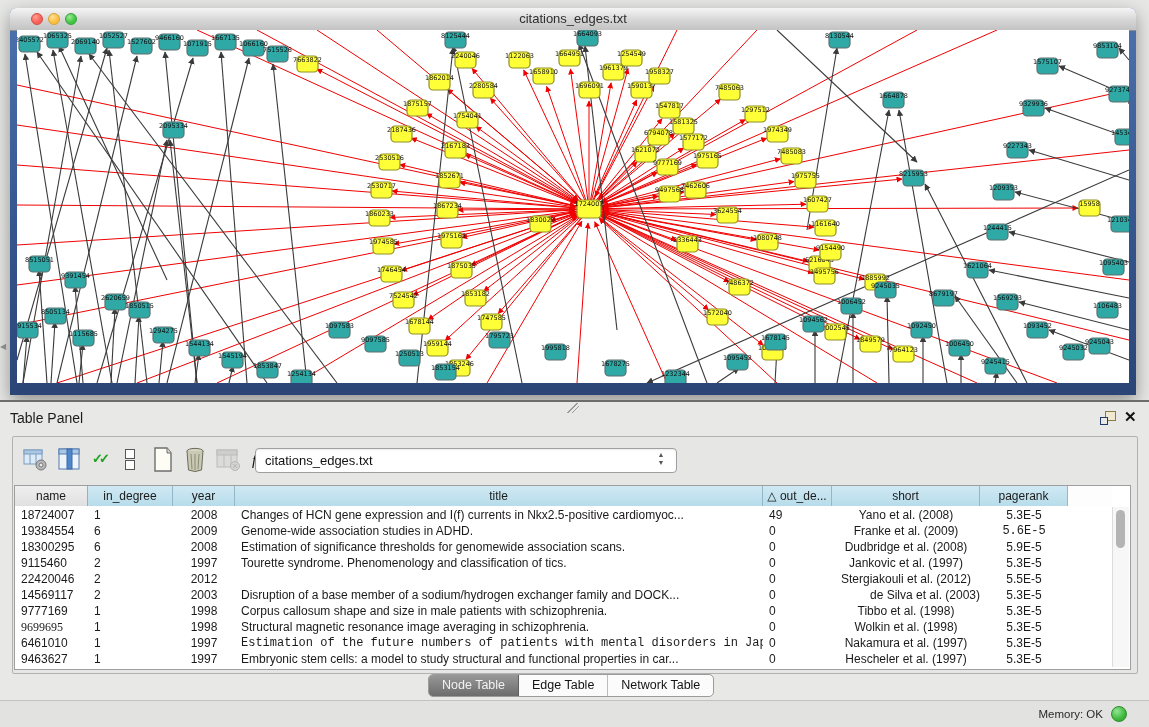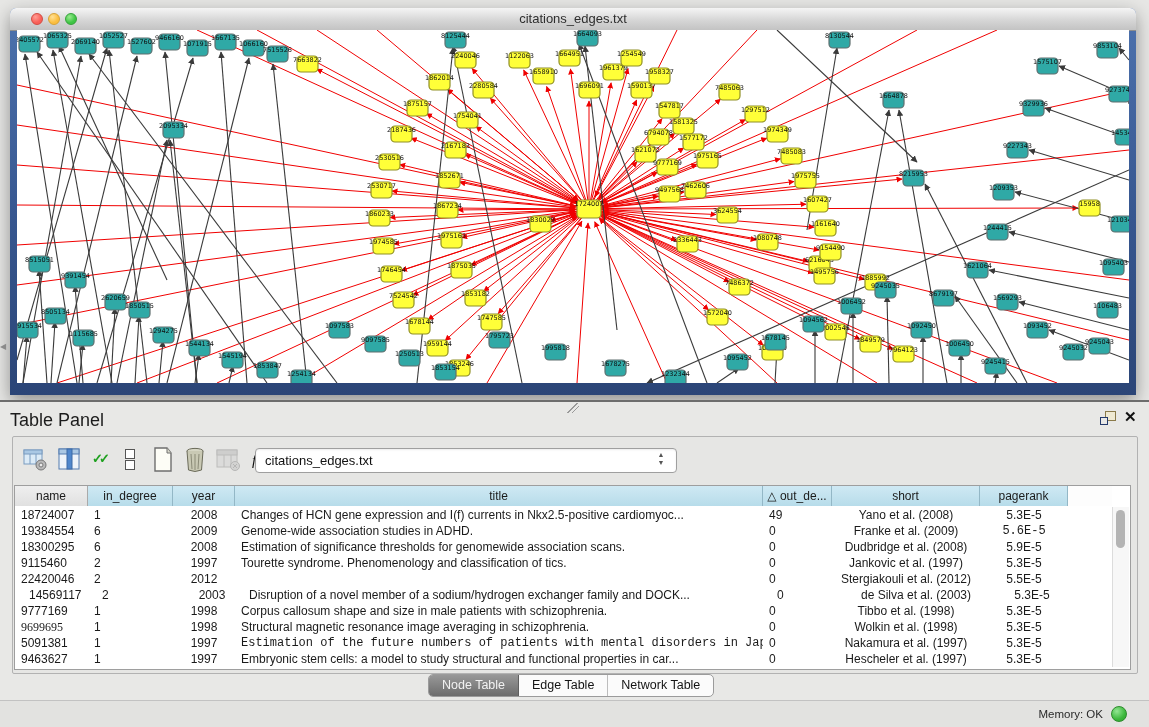--- a/index.html
+++ b/index.html
@@ -27,21 +27,21 @@
   .eb{stroke:#3a3a3a;stroke-width:1.1;}
   .node-t{fill:#2fa9a6;stroke:#5f6f6f;stroke-width:1.2;}
   .node-y{fill:#ffff38;stroke:#8f8f25;stroke-width:1.2;}
   text.nl{font-family:"DejaVu Sans",sans-serif;font-size:6.5px;fill:#101010;}
   .collapse-arrow{position:absolute;left:0;top:342px;font-size:8px;color:#8a8a8a;}
   
   .split-line{position:absolute;left:0;top:400px;width:1149px;height:2px;background:#6d6d6d;}
   .splitter-grip{position:absolute;left:567px;top:403px;width:12px;height:10px;
                  background:linear-gradient(135deg,transparent 42%,#9a9a9a 42%,#9a9a9a 50%,transparent 50%,transparent 64%,#9a9a9a 64%,#9a9a9a 72%,transparent 72%);}
   .panel-head{position:absolute;left:0;top:402px;width:1149px;height:30px;background:#e8e8e6;}
-  .panel-head .ptitle{position:absolute;left:10px;top:8px;font-size:18px;color:#1c1c1c;}
+  .panel-head .ptitle{position:absolute;left:10px;top:8px;font-size:14px;color:#1c1c1c;}
   .float-ico{position:absolute;left:1100px;top:411px;width:16px;height:14px;}
   .float-ico .sq1{position:absolute;right:0;top:0;width:9px;height:8px;border:1px solid #8a7a4a;background:#efe9d2;}
   .float-ico .sq2{position:absolute;left:0;bottom:0;width:6px;height:6px;border:1px solid #243a6b;background:#e8e8e6;}
   .close-x{position:absolute;left:1124px;top:408px;font-size:15px;font-weight:bold;color:#111;}
   
   .panel-body{position:absolute;left:0;top:432px;width:1149px;height:268px;background:#e8e8e6;}
   .inner-frame{position:absolute;left:12px;top:436px;width:1124px;height:236px;
                border:1px solid #b2b2b2;border-radius:2px;background:#e6e6e4;}
   .tb-icon{position:absolute;top:446px;width:28px;height:28px;cursor:default;}
   .fx{font-family:"Liberation Serif",serif;font-style:italic;font-size:15px;color:#111;line-height:28px;}
@@ -627,27 +627,27 @@
       <div class="td c" style="left: 965px; width: 88px;">5.3E-5</div>
     </div>
     <div class="trow" style="top: 571px; width: 1097px;">
       <div class="td l" style="left: 0px; width: 73px;">22420046</div>
       <div class="td l" style="left: 73px; width: 85px;">2</div>
       <div class="td c" style="left: 158px; width: 62px;">2012</div>
       <div class="td l" style="left: 748px; width: 69px;">0</div>
       <div class="td c" style="left: 817px; width: 148px;">Stergiakouli et al. (2012)</div>
       <div class="td c" style="left: 965px; width: 88px;">5.5E-5</div>
     </div>
-    <div class="trow" style="top: 587px; width: 1097px; margin-left: 8px;">
+    <div class="trow" style="top: 587px; width: 1097px;">
       <div class="td l" style="left: 0px; width: 73px;">14569117</div>
       <div class="td l" style="left: 73px; width: 85px;">2</div>
       <div class="td c" style="left: 158px; width: 62px;">2003</div>
-      <div class="td l" style="left: 220px; width: 528px;">Disruption of a novel member of a sodium/hydrogen exchanger family and DOCK...</div>
-      <div class="td l" style="left: 748px; width: 69px;">0</div>
-      <div class="td c" style="left: 819px; width: 148px;">de Silva et al. (2003)</div>
+      <div class="td l" style="left: 220px; width: 528px;">Disruption of a base member of a sodium/hydrogen exchanger family and DOCK...</div>
+      <div class="td l" style="left: 748px; width: 69px;">0</div>
+      <div class="td c" style="left: 836px; width: 148px;">de Silva et al. (2003)</div>
       <div class="td c" style="left: 965px; width: 88px;">5.3E-5</div>
     </div>
     <div class="trow" style="top: 603px; width: 1097px;">
       <div class="td l" style="left: 0px; width: 73px;">9777169</div>
       <div class="td l" style="left: 73px; width: 85px;">1</div>
       <div class="td c" style="left: 158px; width: 62px;">1998</div>
       <div class="td l" style="left: 220px; width: 528px;">Corpus callosum shape and size in male patients with schizophrenia.</div>
       <div class="td l" style="left: 748px; width: 69px;">0</div>
       <div class="td c" style="left: 817px; width: 148px;">Tibbo et al. (1998)</div>
       <div class="td c" style="left: 965px; width: 88px;">5.3E-5</div>
@@ -655,21 +655,21 @@
     <div class="trow" style="top: 619px; width: 1097px;">
       <div class="td l" style="left: 0px; width: 73px; font-family: Liberation Serif, serif;">9699695</div>
       <div class="td l" style="left: 73px; width: 85px;">1</div>
       <div class="td c" style="left: 158px; width: 62px;">1998</div>
       <div class="td l" style="left: 220px; width: 528px;">Structural magnetic resonance image averaging in schizophrenia.</div>
       <div class="td l" style="left: 748px; width: 69px;">0</div>
       <div class="td c" style="left: 817px; width: 148px;">Wolkin et al. (1998)</div>
       <div class="td c" style="left: 965px; width: 88px;">5.3E-5</div>
     </div>
     <div class="trow" style="top: 635px; width: 1097px;">
-      <div class="td l" style="left: 0px; width: 73px;">5091381</div>
+      <div class="td l" style="left: 0px; width: 73px;">6461010</div>
       <div class="td l" style="left: 73px; width: 85px;">1</div>
       <div class="td c" style="left: 158px; width: 62px;">1997</div>
       <div class="td l" style="left: 220px; width: 528px; font-family: Liberation Mono, monospace;">Estimation of the future numbers of patients with mental disorders in Japan base...</div>
       <div class="td l" style="left: 748px; width: 69px;">0</div>
       <div class="td c" style="left: 817px; width: 148px;">Nakamura et al. (1997)</div>
       <div class="td c" style="left: 965px; width: 88px;">5.3E-5</div>
     </div>
     <div class="trow" style="top: 651px; width: 1097px;">
       <div class="td l" style="left: 0px; width: 73px;">9463627</div>
       <div class="td l" style="left: 73px; width: 85px;">1</div>

